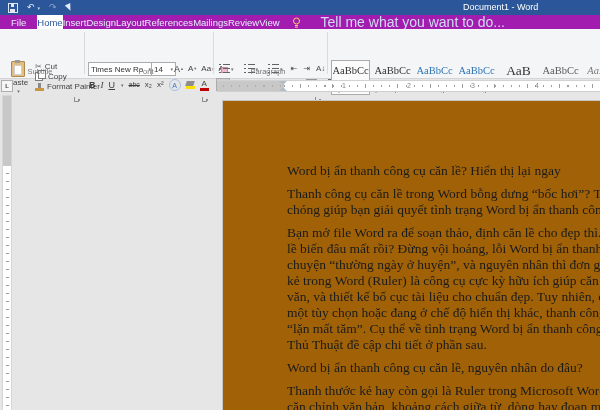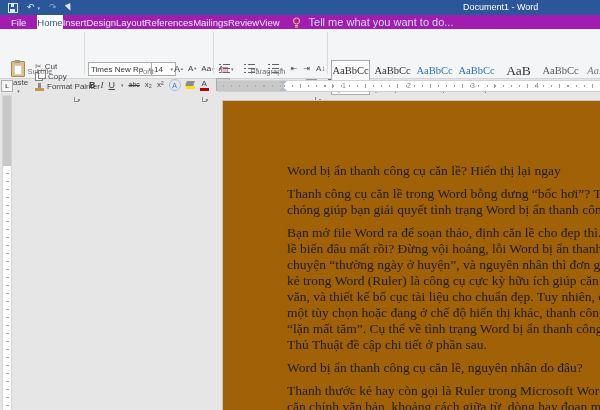--- a/index.html
+++ b/index.html
@@ -16,21 +16,21 @@
   .qat-glyph.dim{color:#8fa7cc;}
   .qat-car{font-size:5px;color:#c9d6ec;margin-left:-6px;}
   .ic-cursor{width:0;height:0;border-left:3px solid transparent;border-right:3px solid transparent;border-top:7px solid #e4ebf7;transform:rotate(-25deg);}
   .wtitle{position:absolute;left:463px;top:2px;font-size:9px;color:#fff;white-space:nowrap;}
 
   
   .tabrow{position:absolute;left:0;top:15px;right:0;height:14px;background:#a21caf;display:flex;align-items:stretch;}
   .tab{display:flex;align-items:center;padding:0 0;font-size:9.5px;color:#e8eefb;white-space:nowrap;}
   .tab.file{padding:0 11px;}
   .tab.active{background:#fff;color:#2b579a;}
-  .tellme{display:flex;align-items:center;gap:8px;margin-left:12px;font-size:11px;color:#cfdcf2;white-space:nowrap;}
+  .tellme{display:flex;align-items:center;gap:20px;margin-left:12px;font-size:14px;color:#cfdcf2;white-space:nowrap;}
 
   
   .ribbon{position:absolute;left:0;top:29px;right:0;height:49px;background:#f4f5f6;border-bottom:1px solid #d4d4d4;}
   .vsep{position:absolute;top:3px;bottom:4px;width:1px;background:#dadada;}
   .glabel{position:absolute;bottom:2px;font-size:7.5px;color:#777;text-align:center;white-space:nowrap;}
   .launch{position:absolute;width:7px;height:7px;}
   .launch::before{content:"";position:absolute;left:0;bottom:0;width:4px;height:4px;border-left:1px solid #8f8f8f;border-bottom:1px solid #8f8f8f;}
   .launch::after{content:"";position:absolute;right:1px;bottom:1px;width:2px;height:2px;background:#8f8f8f;}
 
   

